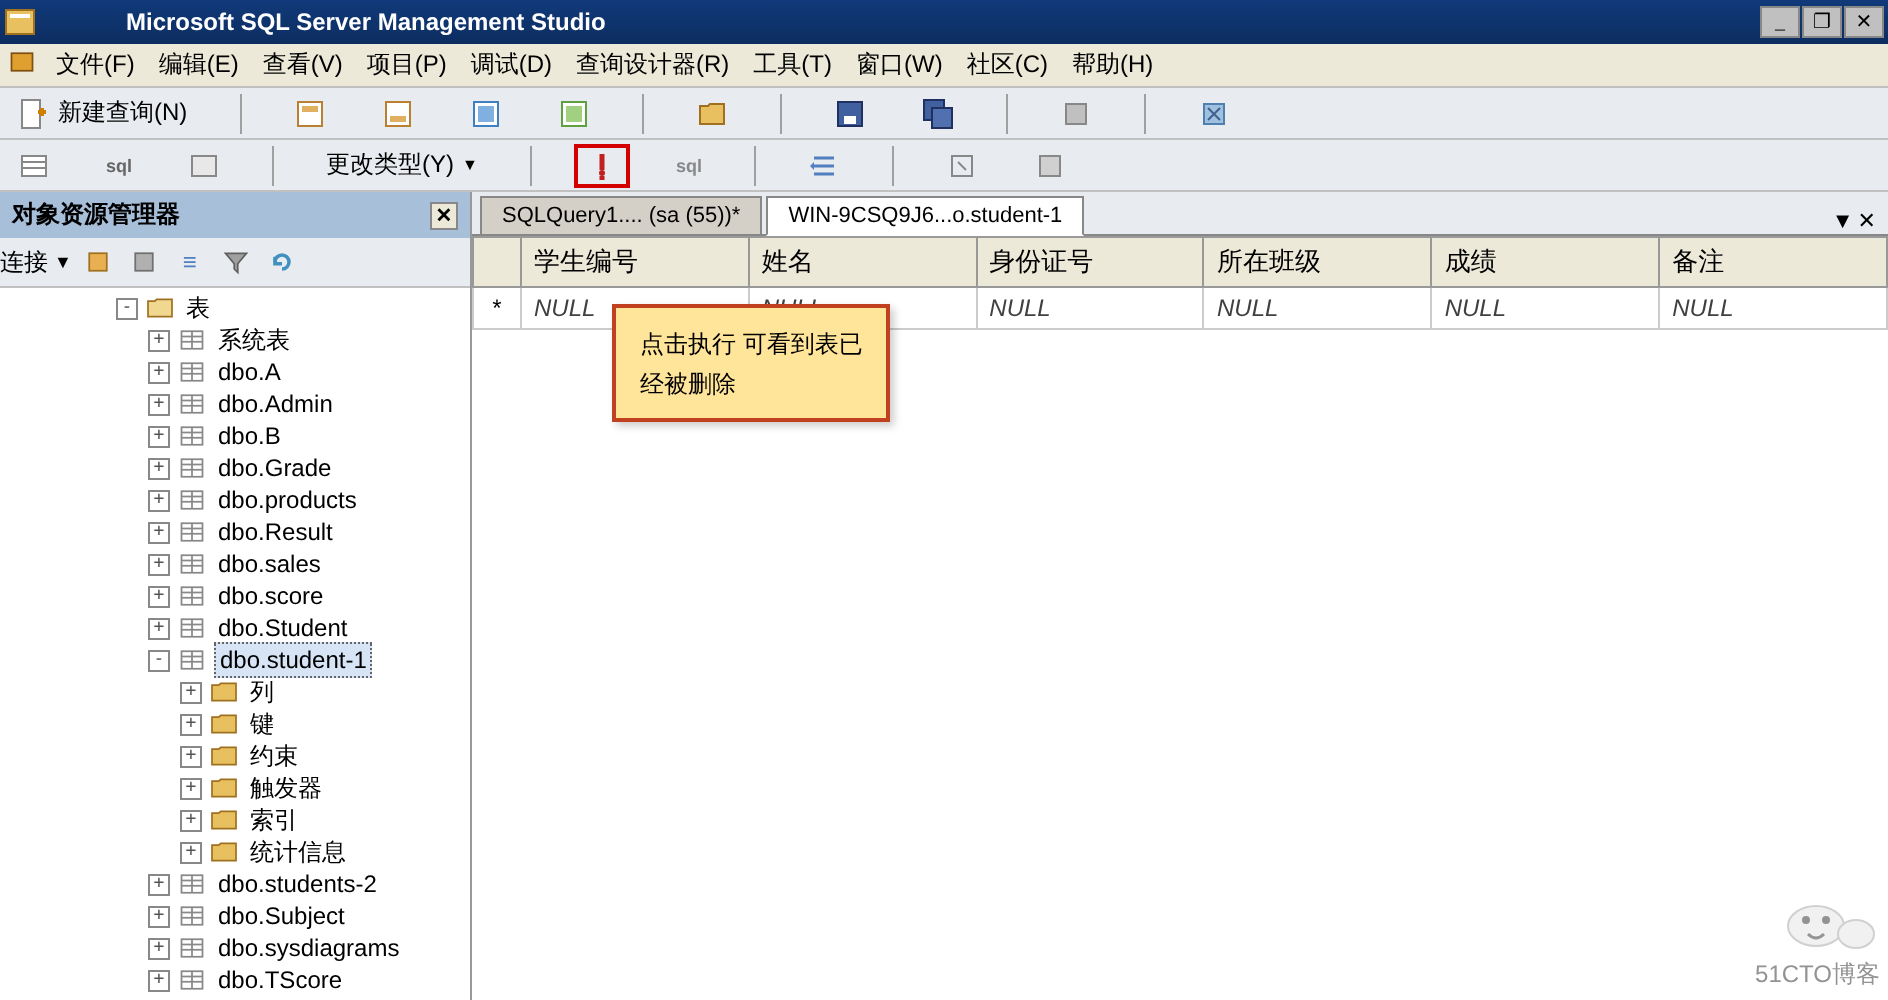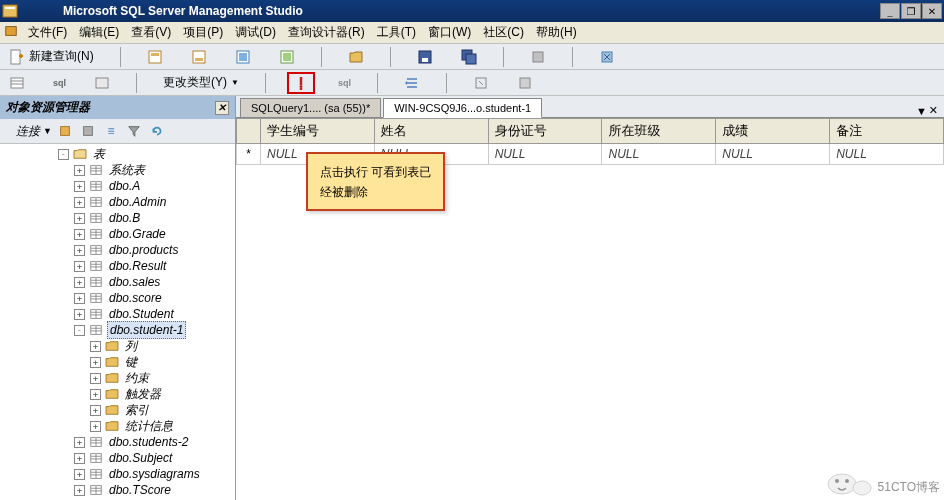--- a/index.html
+++ b/index.html
@@ -16,24 +16,24 @@
 
 .toolbar { background: #e8ebf0; height: 26px; display: flex; align-items: center; padding: 0 4px; border-bottom: 1px solid #c0c0c0; gap: 18px; }
 .tbtn { height: 22px; min-width: 22px; padding: 0 4px; display: inline-flex; align-items: center; justify-content: center; border: 1px solid transparent; cursor: pointer; }
 .tbtn svg { width: 16px; height: 16px; }
 .tbtn.txt { gap: 4px; }
 .sep { width: 1px; height: 20px; background: #a0a0a0; margin: 0 3px; }
 .highlight-btn { border: 2px solid #d40000 !important; }
 
 .main { display: flex; height: calc(500px - 22px - 22px - 26px - 26px); }
 
-.panel-left { width: 236px; display: flex; flex-direction: column; border-right: 1px solid #999; background: #fff; font-style: italic; }
+.panel-left { width: 236px; display: flex; flex-direction: column; border-right: 1px solid #999; background: #fff; }
 .panel-left .header { background: #a8bfda; color: #000; padding: 3px 6px; display: flex; align-items: center; justify-content: space-between; font-weight: bold; }
 .panel-left .header .x { width: 14px; height: 14px; background: #ece9d8; border:1px solid #888; display:flex; align-items:center; justify-content:center; font-size:10px; cursor:pointer; }
-.panel-left .connbar { background: #e8ebf0; padding: 2px 16px; display: flex; align-items: center; gap: 3px; border-bottom: 1px solid #c0c0c0; }
+.panel-left .connbar { background: #e8ebf0; padding: 2px 0; display: flex; align-items: center; gap: 3px; border-bottom: 1px solid #c0c0c0; }
 .panel-left .connbar .tbtn2 { width: 20px; height: 20px; display:inline-flex; align-items:center; justify-content:center; border:1px solid transparent; cursor:pointer; }
 .tree { flex: 1; overflow: auto; padding: 2px 0 2px 2px; background: #fff; }
 .tree-node { white-space: nowrap; display: flex; align-items: center; height: 16px; line-height: 16px; }
 .tree-node .exp { width: 11px; height: 11px; border: 1px solid #888; display: inline-flex; align-items: center; justify-content: center; margin-right: 3px; font-size: 9px; line-height: 1; cursor: pointer; font-family: monospace; color:#555; }
 .tree-node .fico { width: 16px; height: 14px; display: inline-flex; align-items:center; justify-content:center; margin-right: 3px; }
 .tree-node .lbl { padding: 0 2px; cursor: pointer; }
 .tree-node .lbl.sel { background: #d6e4f5; border: 1px dotted #666; }
 .ind1 { padding-left: 56px; }
 .ind2 { padding-left: 72px; }
 .ind3 { padding-left: 88px; }
@@ -46,21 +46,21 @@
 .tabstrip .tabx span { cursor:pointer; font-family: Tahoma; font-size: 11px; }
 
 .grid { border-collapse: collapse; table-layout: fixed; width: 100%; }
 .grid th { background: #ece9d8; border: 1px solid #999; padding: 3px 6px; text-align: left; font-weight: normal; font-size: 13px; height: 20px; }
 .grid td { border: 1px solid #ccc; padding: 3px 6px; color: #404040; font-style: italic; height: 20px; }
 .grid .rowhdr { background: #ece9d8; width: 24px; text-align: center; font-style: normal; color:#000; }
 .grid .starcell { width: 24px; text-align: center; font-style: normal; color:#000; }
 
 .callout { position: absolute; left: 70px; top: 56px; border: 2px solid #c04020; background: #ffe599; padding: 8px 12px; font-size: 14px; line-height: 1.4; box-shadow: 2px 2px 4px rgba(0,0,0,0.2); }
 
-.watermark { position: absolute; right: 4px; bottom: 4px; display: flex; align-items: flex-end; gap: 4px; opacity: 0.9; pointer-events:none; }
+.watermark { position: absolute; right: 4px; bottom: 4px; display: flex; align-items: flex-end; gap: 4px; opacity: 0.9; pointer-events:none;flex-direction:column; }
 .watermark .txt { color: #888; font-size: 12px; }
 
 svg.folder { width:14px; height:12px; }
 svg.table { width:14px; height:14px; }
 </style>
 </head>
 <body>
 
 <div class="titlebar">
   <span class="icon">

